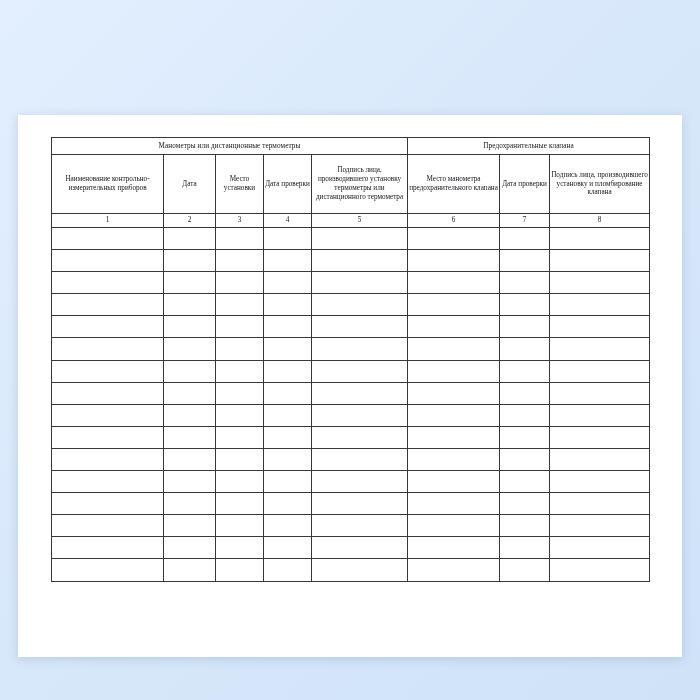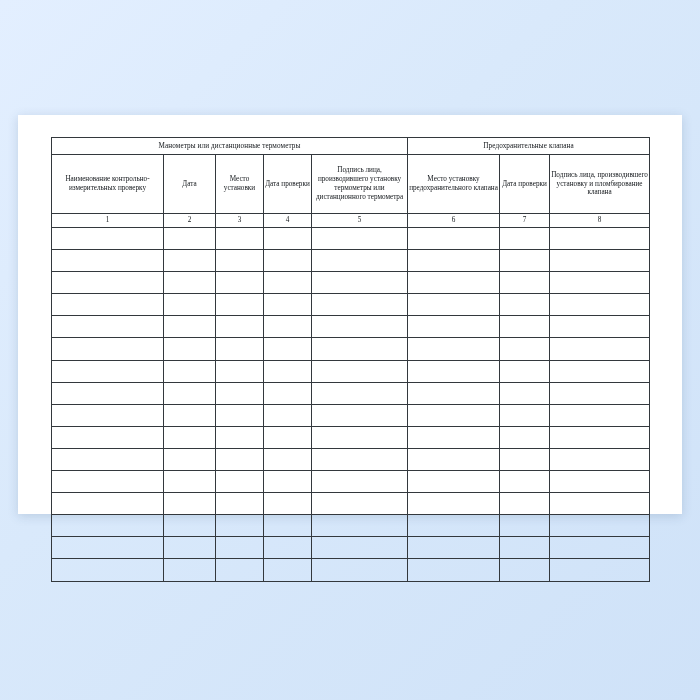--- a/index.html
+++ b/index.html
@@ -17,21 +17,21 @@
     position: relative;
     width: 700px;
     height: 700px;
     background: linear-gradient(135deg, #e3efff 0%, #d9e9fb 40%, #cfe2f8 100%);
   }
   .page-sheet {
     position: absolute;
     left: 18px;
     top: 115px;
     width: 664px;
-    height: 399px;
+    height: 542px;
     background: #ffffff;
     box-shadow: 0 2px 10px rgba(40,70,110,0.18);
   }
   .table-wrap {
     position: absolute;
     left: 33px;
     top: 22px;
     width: 598px;
   }
   table.journal {
@@ -95,36 +95,36 @@
             <col class="c7">
             <col class="c8">
         </colgroup>
         <tbody>
           <tr class="group-head">
             <td colspan="5">Манометры или дистанционные термометры</td>
             <td colspan="3">Предохранительные клапана</td>
           </tr>
           <tr class="col-head">
             <td>
-                <span class="ttl">Наименование контрольно-измерительных проверку</span>
+                <span class="ttl">Наименование контрольно-измерительных приборов</span>
               </td>
             <td>
                 <span class="ttl">Дата</span>
               </td>
             <td>
                 <span class="ttl">Место установки</span>
               </td>
             <td>
                 <span class="ttl">Дата проверки</span>
               </td>
             <td>
                 <span class="ttl">Подпись лица, производившего установку термометры или дистанционного термометра</span>
               </td>
             <td>
-                <span class="ttl">Место установку предохранительного клапана</span>
+                <span class="ttl">Место манометра предохранительного клапана</span>
               </td>
             <td>
                 <span class="ttl">Дата проверки</span>
               </td>
             <td>
                 <span class="ttl">Подпись лица, производившего установку и пломбирование клапана</span>
               </td>
           </tr>
           <tr class="num-row">
             <td>1</td>

